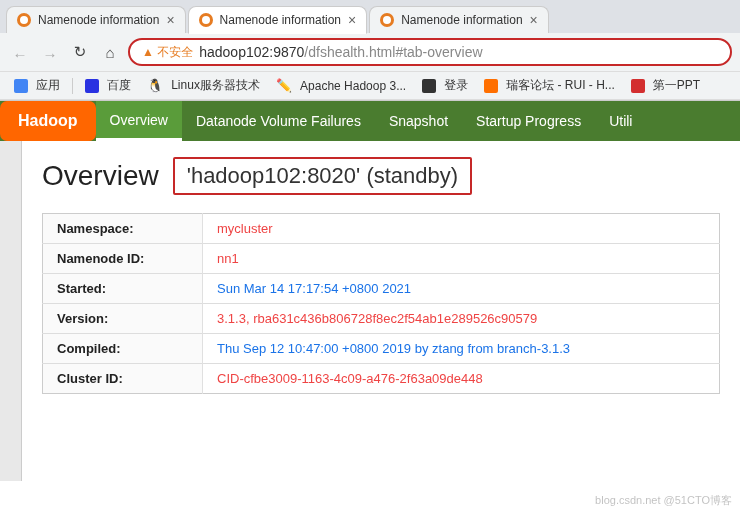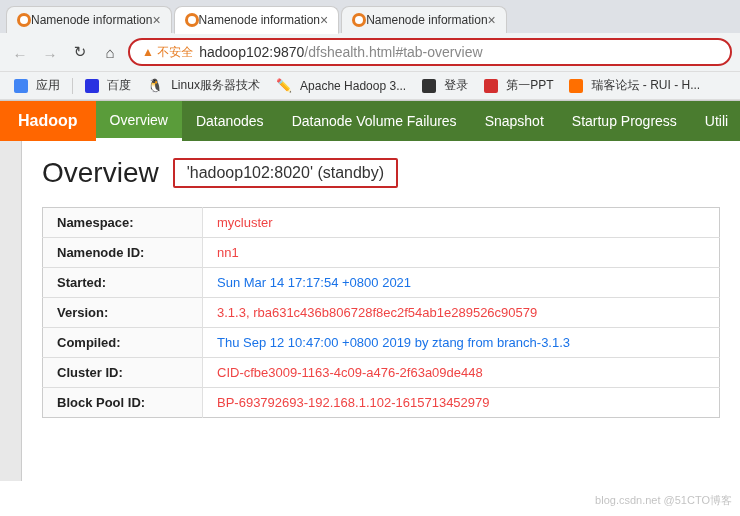--- a/index.html
+++ b/index.html
@@ -3,21 +3,21 @@
   <meta charset="utf-8">
   <style>
     * { margin: 0; padding: 0; box-sizing: border-box; }
     body { font-family: Arial, sans-serif; font-size: 13px; background: #fff; width: 740px; overflow-x: hidden; }
 
     
     .browser-chrome { background: #f1f3f4; border-bottom: 1px solid #ccc; }
     
     
     .tab-bar { display: flex; align-items: flex-end; padding: 6px 6px 0; background: #dee1e6; gap: 2px; }
-    .tab { display: flex; align-items: center; padding: 6px 10px; background: #f1f3f4; border-radius: 8px 8px 0 0; font-size: 12px; color: #333; max-width: 210px; min-width: 160px; cursor: pointer; border: 1px solid #ccc; border-bottom: none; gap: 0; }
+    .tab { display: flex; align-items: center; padding: 6px 10px; background: #f1f3f4; border-radius: 8px 8px 0 0; font-size: 12px; color: #333; max-width: 210px; min-width: 160px; cursor: pointer; border: 1px solid #ccc; border-bottom: none; gap: 7px; }
     .tab.active { background: #fff; border-bottom: 1px solid #fff; margin-bottom: -1px; z-index: 1; }
     .tab-favicon { width: 14px; height: 14px; border-radius: 50%; background: #e67c22; display: flex; align-items: center; justify-content: center; flex-shrink: 0; }
     .tab-favicon::after { content: ''; width: 8px; height: 8px; border-radius: 50%; background: #fff; }
     .tab-title { flex: 1; white-space: nowrap; overflow: hidden; text-overflow: ellipsis; font-size: 12px; }
     .tab-close { font-size: 14px; color: #666; flex-shrink: 0; line-height: 1; }
 
     
     .address-bar-row { display: flex; align-items: center; padding: 5px 8px; background: #f1f3f4; gap: 6px; border-bottom: 1px solid #ddd; }
     .nav-btn { width: 24px; height: 24px; display: flex; align-items: center; justify-content: center; border-radius: 50%; cursor: pointer; color: #444; font-size: 15px; }
     .nav-btn.disabled { color: #aaa; cursor: default; }
@@ -33,35 +33,35 @@
     .bookmark-icon { width: 14px; height: 14px; border-radius: 2px; flex-shrink: 0; }
     .bm-apps { background: #4285f4; }
     .bm-baidu { background: #2932e1; }
     .bm-login { background: #333; }
     .bm-ppt { background: #d32f2f; }
     .bm-rui { background: #ff6f00; }
     .divider-bm { width: 1px; height: 16px; background: #ccc; margin: 0 2px; }
 
     
     .hadoop-nav { background: #4a7c2f; display: flex; align-items: center; padding: 0; height: 40px; }
-    .hadoop-logo { background: #ff6600; color: #fff; font-weight: bold; font-size: 16px; padding: 0 18px; height: 100%; display: flex; align-items: center; cursor: pointer; }
+    .hadoop-logo { background: #ff6600; color: #fff; font-weight: bold; font-size: 16px; padding: 0 18px; height: 100%; display: flex; align-items: center; cursor: pointer; border-radius: 7px; }
     .nav-item { color: #fff; padding: 0 14px; height: 100%; display: flex; align-items: center; font-size: 14px; cursor: pointer; white-space: nowrap; }
     .nav-item.active { background: #5a9c3a; border-bottom: 3px solid #fff; }
 
     
     .main-layout { display: flex; }
     .sidebar { width: 22px; background: #e8e8e8; border-right: 1px solid #ccc; flex-shrink: 0; min-height: 340px; }
 
     
     .content { flex: 1; padding: 16px 20px; }
 
     
     .overview-heading { display: flex; align-items: center; gap: 14px; margin-bottom: 18px; }
     .overview-title { font-size: 28px; font-weight: normal; color: #222; }
-    .standby-badge { border: 2px solid #c62828; padding: 4px 12px; font-size: 16px; color: #333; border-radius: 2px; }
+    .standby-badge { border: 2px solid #c62828; padding: 4px 12px; font-size: 22px; color: #333; border-radius: 2px; }
 
     
     .info-table { width: 100%; border-collapse: collapse; border: 1px solid #ccc; }
     .info-table tr { border-bottom: 1px solid #ddd; }
     .info-table tr:last-child { border-bottom: none; }
     .info-table td { padding: 7px 14px; vertical-align: top; }
     .info-table td:first-child { font-weight: bold; color: #222; width: 160px; white-space: nowrap; background: #fafafa; border-right: 1px solid #e0e0e0; }
     .info-table td:last-child { color: #ef4444; }
 
     
@@ -119,34 +119,33 @@
     </div>
     <div class="bookmark-item">
       <span style="color:#f80;font-size:13px;">✏️</span>
       <span>Apache Hadoop 3...</span>
     </div>
     <div class="bookmark-item">
       <div class="bookmark-icon bm-login"></div>
       <span>登录</span>
     </div>
     <div class="bookmark-item">
+      <div class="bookmark-icon bm-rui"></div>
+      <span>瑞客论坛 - RUI - H...</span>
+    </div>
+    <div class="bookmark-item">
       <div class="bookmark-icon bm-ppt"></div>
       <span>第一PPT</span>
-    </div>
-    <div class="bookmark-item">
-      <div class="bookmark-icon bm-rui"></div>
-      <span>瑞客论坛 - RUI - H...</span>
     </div>
   </div>
 </div>
 
 <div class="hadoop-nav">
   <div class="hadoop-logo">Hadoop</div>
   <div class="nav-item active">Overview</div>
-  <div class="nav-item">Datanodes</div>
   <div class="nav-item">Datanode Volume Failures</div>
   <div class="nav-item">Snapshot</div>
   <div class="nav-item">Startup Progress</div>
   <div class="nav-item">Utili</div>
 </div>
 
 <div class="main-layout">
   <div class="sidebar"></div>
   <div class="content">
 
@@ -174,23 +173,19 @@
             <td>3.1.3, rba631c436b806728f8ec2f54ab1e289526c90579</td>
           </tr>
           <tr>
             <td>Compiled:</td>
             <td style="color: rgb(26, 115, 232);">Thu Sep 12 10:47:00 +0800 2019 by ztang from branch-3.1.3</td>
           </tr>
           <tr>
             <td>Cluster ID:</td>
             <td>CID-cfbe3009-1163-4c09-a476-2f63a09de448</td>
           </tr>
-          <tr>
-            <td>Block Pool ID:</td>
-            <td>BP-693792693-192.168.1.102-1615713452979</td>
-          </tr>
         </tbody>
     </table>
 
   </div>
 </div>
 
 <div class="watermark">blog.csdn.net @51CTO博客</div>
 
 </body></html>

